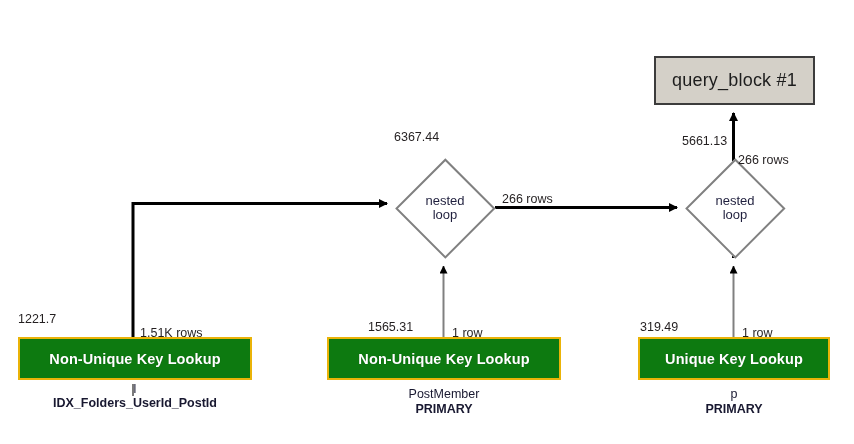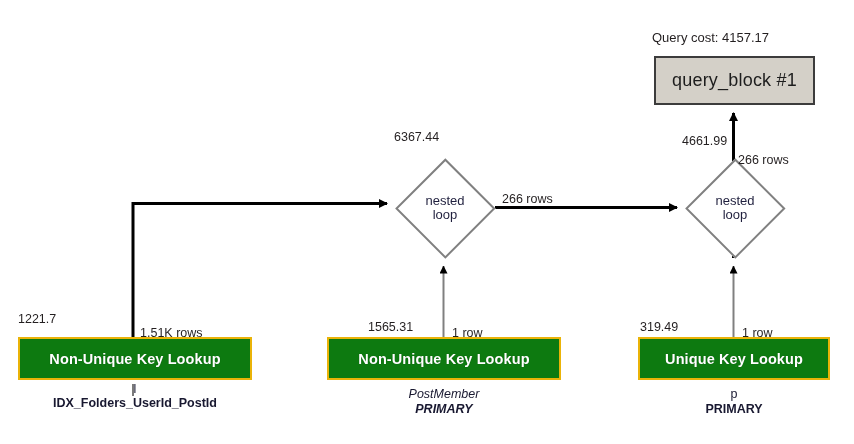--- a/index.html
+++ b/index.html
@@ -152,57 +152,56 @@
 
     <g>
       <path d="M733.5,258 L733.5,113" stroke="#000000" stroke-width="3" fill="none" marker-end="url(#arrow-thick)"></path>
     </g>
 
     <g>
       <path d="M133,384 L133,396" stroke="#7a7a7a" stroke-width="2"></path>
     </g>
   </svg>
 
-  <div class="lbl qcost" style="left:652px; top:31px;">Query cost: 4157.17</div>
 
   <div class="query-block">query_block #1</div>
 
   <div class="diamond" style="left:395px; top:158px;">
     <div class="shape"></div>
     <div class="dlabel">
       <span>nested</span>
       <span>loop</span>
     </div>
   </div>
   <div class="lbl cost" style="left:394px; top:130px;">6367.44</div>
 
   <div class="diamond" style="left:685px; top:158px;">
     <div class="shape"></div>
     <div class="dlabel">
       <span>nested</span>
       <span>loop</span>
     </div>
   </div>
-  <div class="lbl cost" style="left:682px; top:134px;">4661.99</div>
+  <div class="lbl cost" style="left:682px; top:134px;">5661.13</div>
 
   <div class="lbl rows" style="left:502px; top:178px;">266 rows</div>
 
   <div class="lbl rows" style="left:738px; top:139px;">266 rows</div>
 
   <div class="op-box" style="left:18px; top:337px; width:234px;">Non-Unique Key Lookup</div>
   <div class="lbl cost" style="left:18px; top:312px;">1221.7</div>
   <div class="lbl rows" style="left:140px; top:312px;">1.51K rows</div>
   <div class="caption" style="left:18px; top:396px; width:234px;">
     <span class="key">IDX_Folders_UserId_PostId</span>
   </div>
 
   <div class="op-box" style="left:327px; top:337px; width:234px;">Non-Unique Key Lookup</div>
   <div class="lbl cost" style="left:328px; top:320px;margin-left:40px;">1565.31</div>
   <div class="lbl rows" style="left:452px; top:312px;">1 row</div>
-  <div class="caption" style="left:327px; top:387px; width:234px;font-style:italic;">
+  <div class="caption" style="left:327px; top:387px; width:234px;">
     <span class="alias">PostMember</span>
     <span class="key">PRIMARY</span>
   </div>
 
   <div class="op-box" style="left:638px; top:337px; width:192px;">Unique Key Lookup</div>
   <div class="lbl cost" style="left:640px; top:320px;">319.49</div>
   <div class="lbl rows" style="left:742px; top:312px;">1 row</div>
   <div class="caption" style="left:638px; top:387px; width:192px;">
     <span class="alias">p</span>
     <span class="key">PRIMARY</span>

